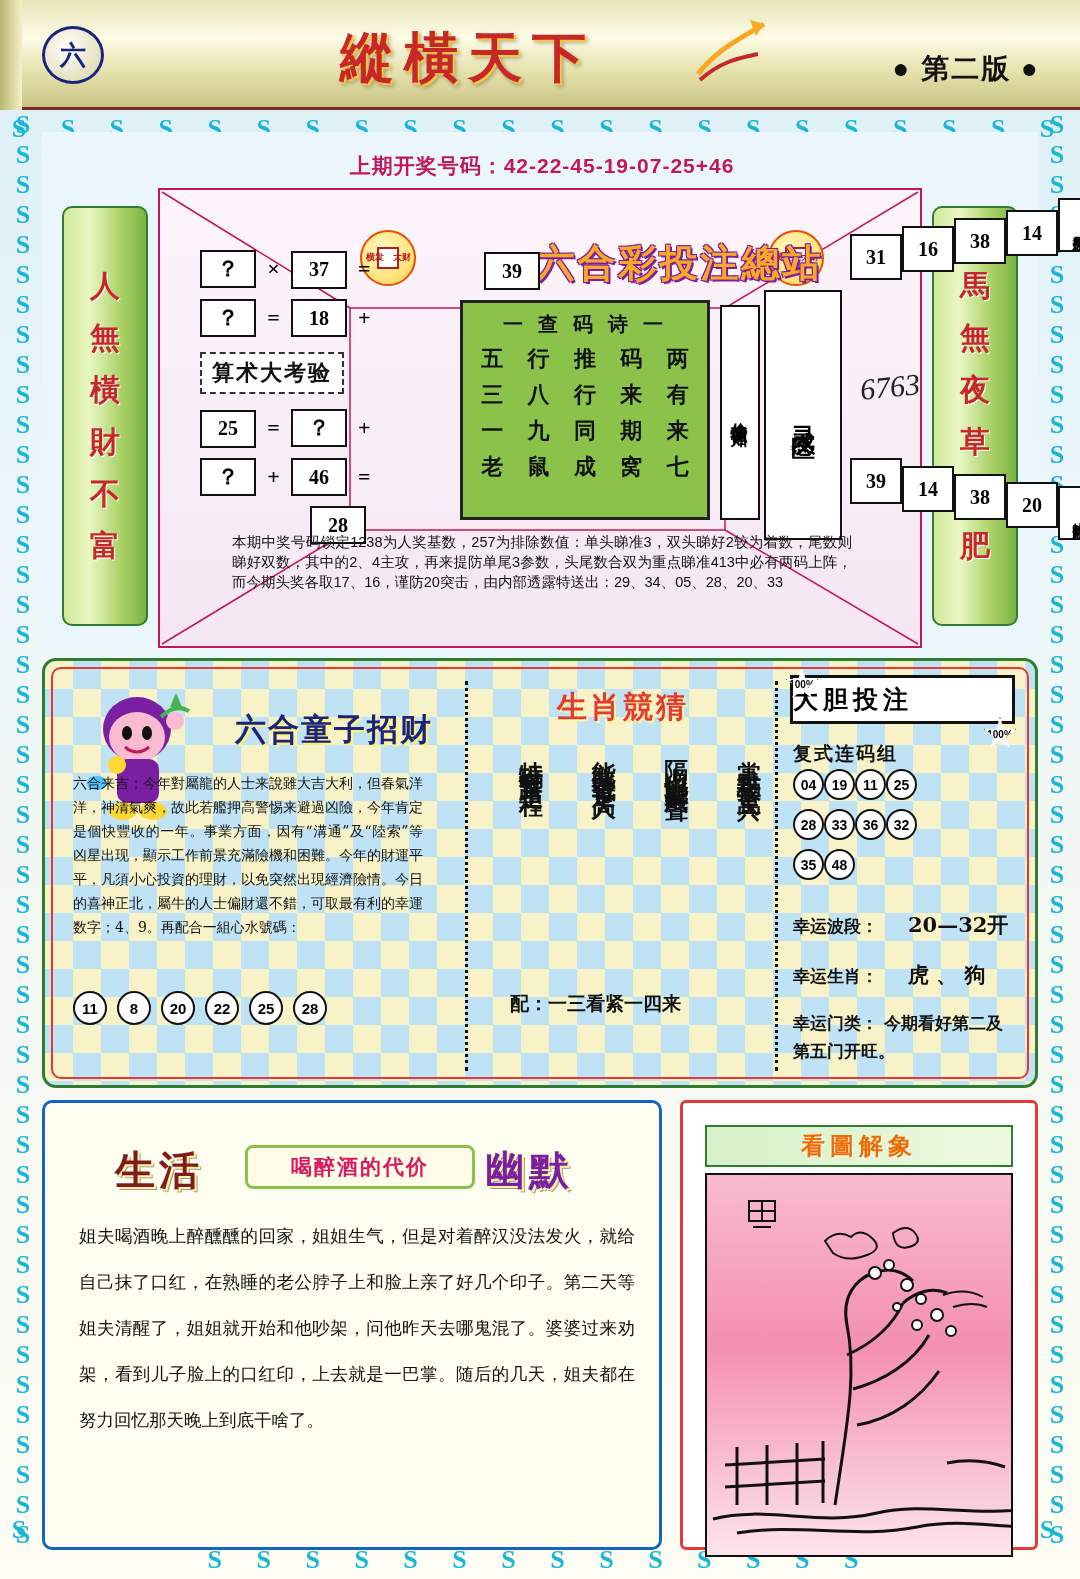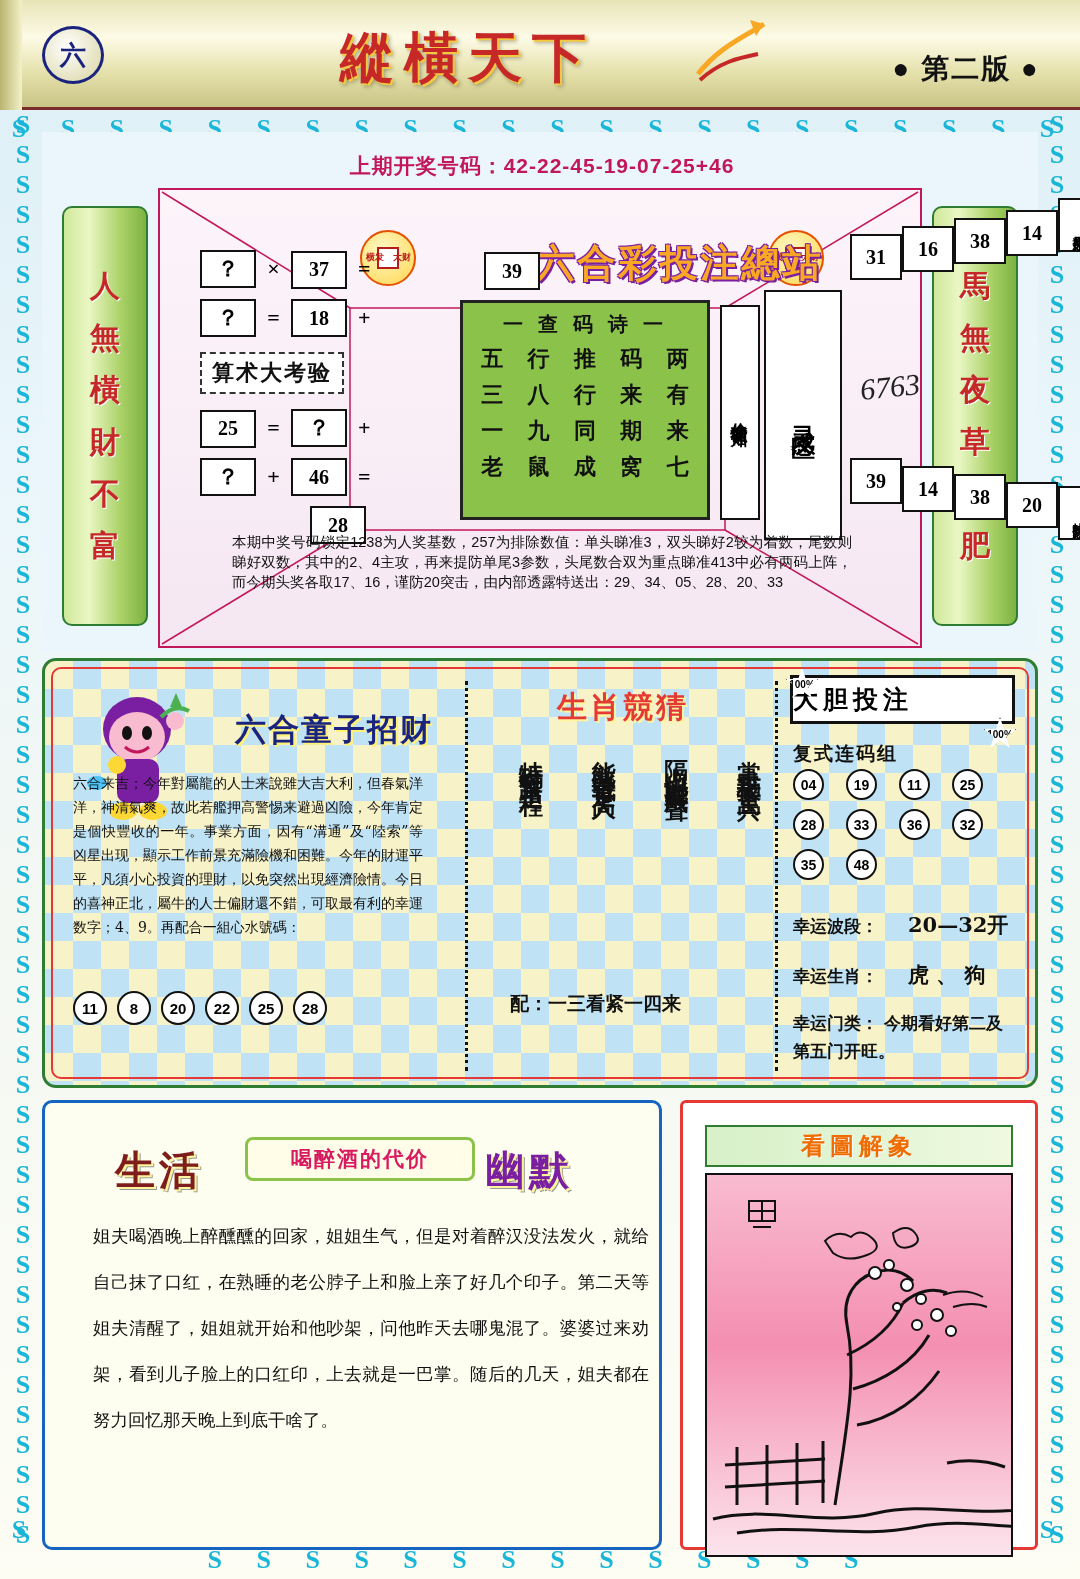--- a/index.html
+++ b/index.html
@@ -209,21 +209,21 @@
     position:absolute; width:34px; height:34px; background:#fff;
     border:2px solid #111; font-size:10px; font-weight:bold;
     display:flex; align-items:center; justify-content:center;
     clip-path:polygon(50% 0%,61% 35%,98% 35%,68% 57%,79% 91%,50% 70%,21% 91%,32% 57%,2% 35%,39% 35%);
   }
   .fushi-label {
     position:absolute; left:748px; top:80px; font-size:19px; font-weight:bold;
     color:#111; font-family:"DejaVu Serif", serif; letter-spacing:2px;
   }
   .code-grid { position:absolute; left:748px; top:108px; width:220px; }
-  .code-grid .row { display:flex; gap:22px; margin-bottom:9px; }
+  .code-grid .row { display:flex; gap:0; margin-bottom:9px; }
   .code-ball {
     width:31px; height:31px; border-radius:50%; border:2px solid #111;
     background:#fff; display:flex; align-items:center; justify-content:center;
     font-size:14px; font-weight:bold;
   }
   .lucky {
     position:absolute; left:748px; font-size:17px; font-weight:bold;
     color:#111; font-family:"DejaVu Serif", serif;
   }
   .lucky .val { color:#111; }
@@ -241,31 +241,30 @@
     font-family:"DejaVu Serif", serif; letter-spacing:4px;
     text-shadow:2px 2px 0 #fff59d, 3px 3px 0 #999;
   }
   .ym-title {
     position:absolute; left:440px; top:40px;
     font-size:40px; font-weight:bold; color:#7b1fa2;
     font-family:"DejaVu Serif", serif; letter-spacing:4px;
     text-shadow:2px 2px 0 #fff59d, 3px 3px 0 #999;
   }
   .joke-head {
-    position:absolute; left:200px; top:34px; width:230px; height:44px;
+    position:absolute; left:200px; top:42px; width:230px; height:44px;
     border:3px solid #8bc34a; border-radius:8px; background:#fffde7;
     display:flex; align-items:center; justify-content:center;
     font-size:21px; font-weight:bold; color:#d81b60; letter-spacing:2px;
     font-family:"DejaVu Serif", serif;
   }
   .joke-body {
     position:absolute; left:34px; top:110px; width:556px;
     font-size:17.5px; line-height:46px; color:#111; text-align:justify;
     font-family:"DejaVu Serif", serif;
-    margin-left:14px;
   }
   .pic-box {
     position:absolute; right:0; top:0; width:358px; height:450px;
     border:3px solid #e53935; border-radius:6px; background:#fff;
     padding:22px;
   }
   .pic-banner {
     height:42px; border:2px solid #2e7d32; background:linear-gradient(to right,#d7f0c8,#eef9e0);
     display:flex; align-items:center; justify-content:center;
     font-size:24px; font-weight:bold; color:#ef6c00; letter-spacing:5px;

